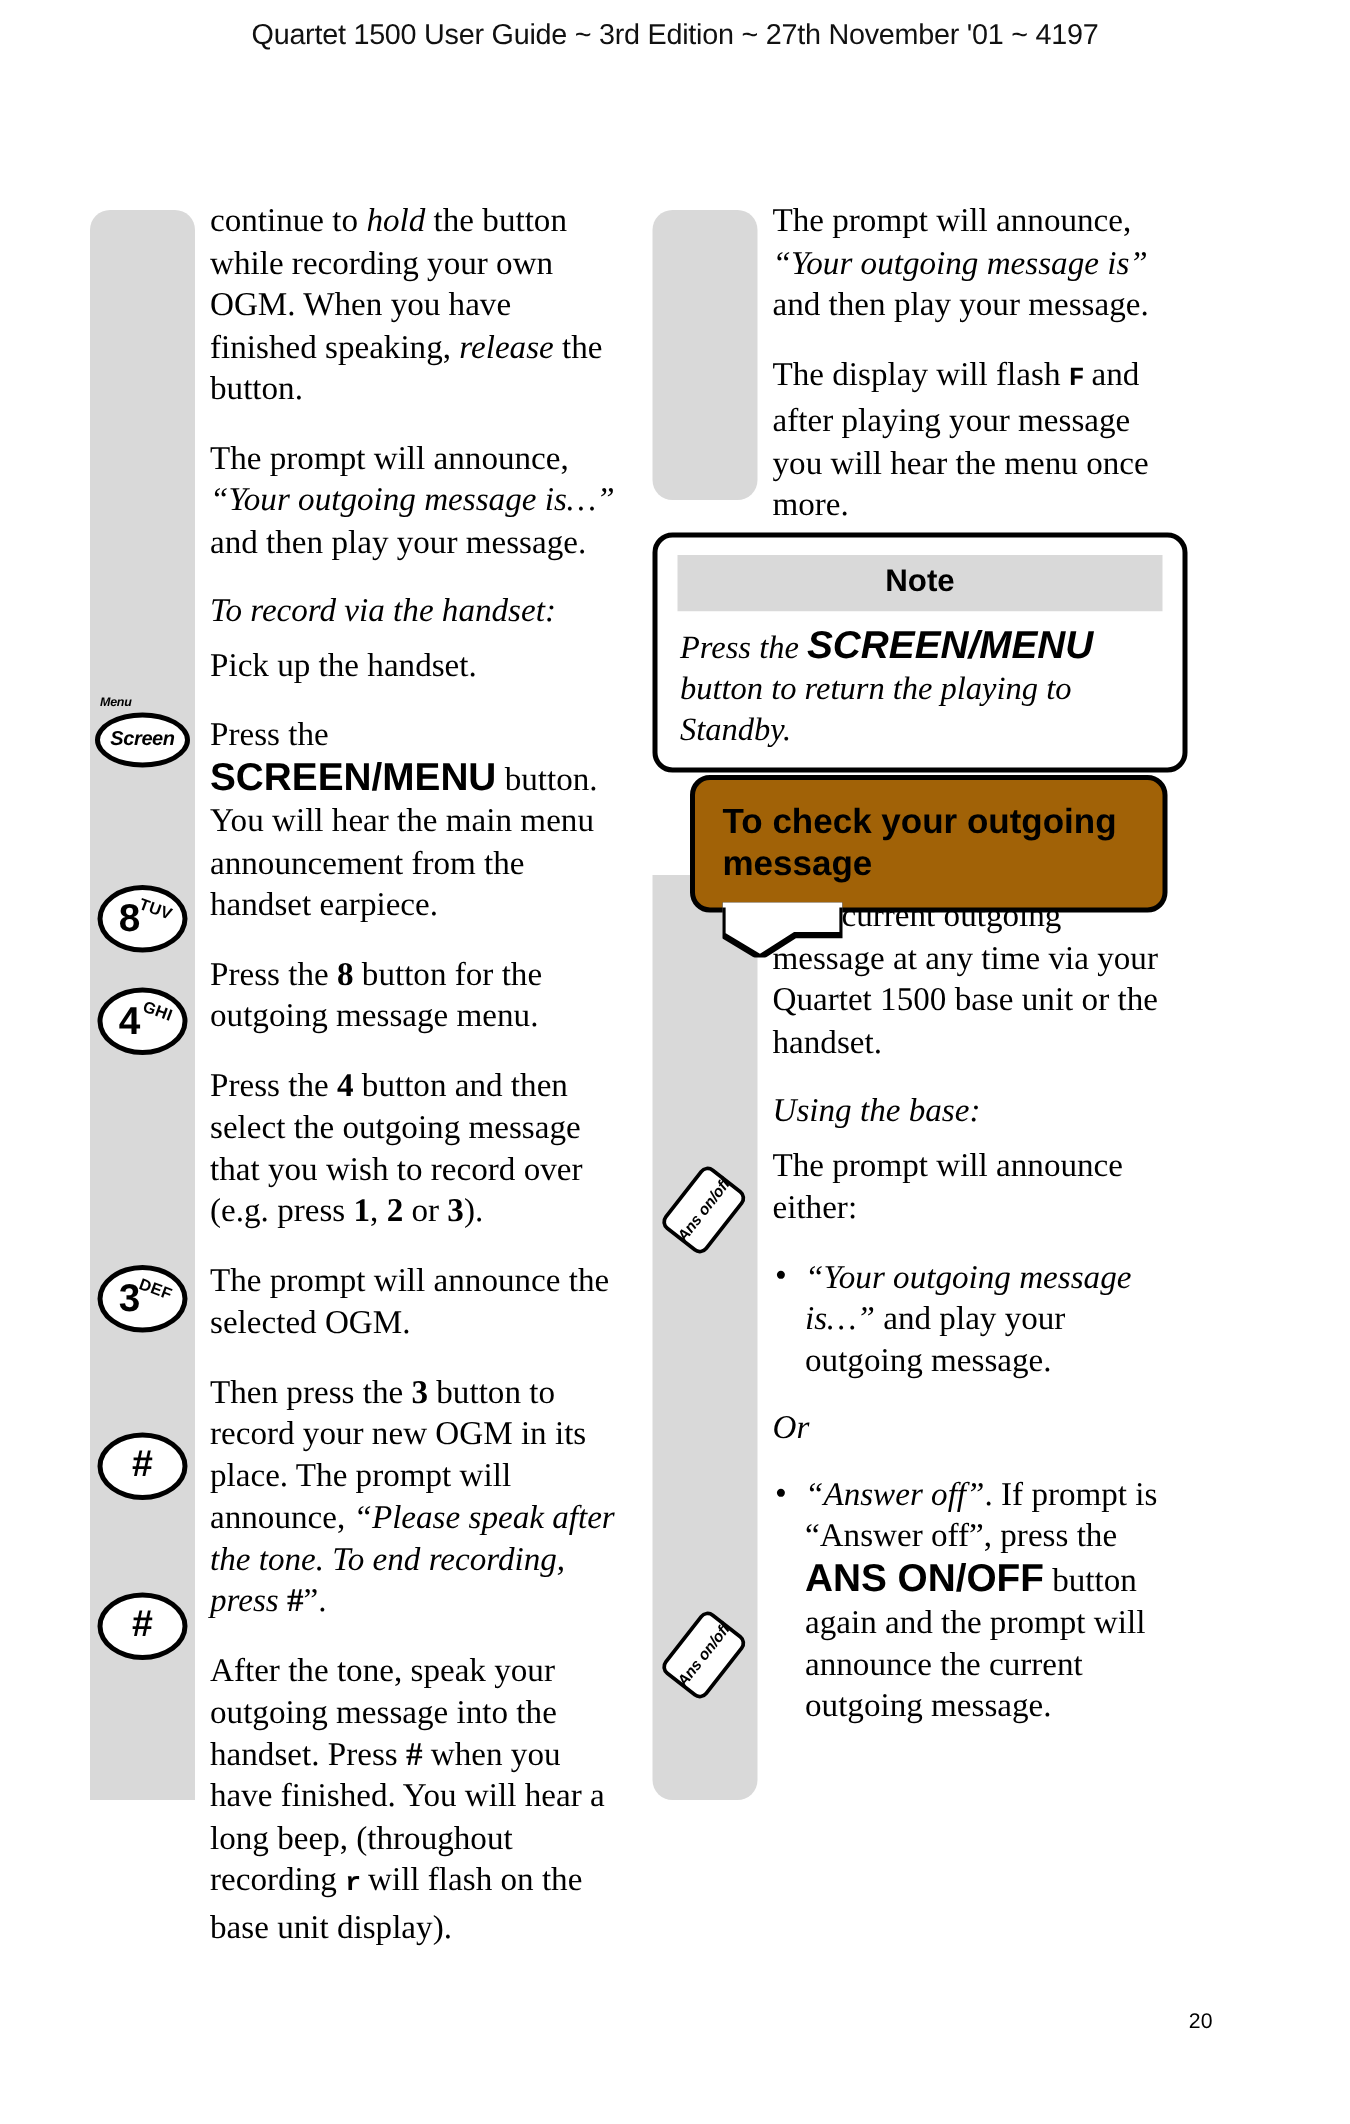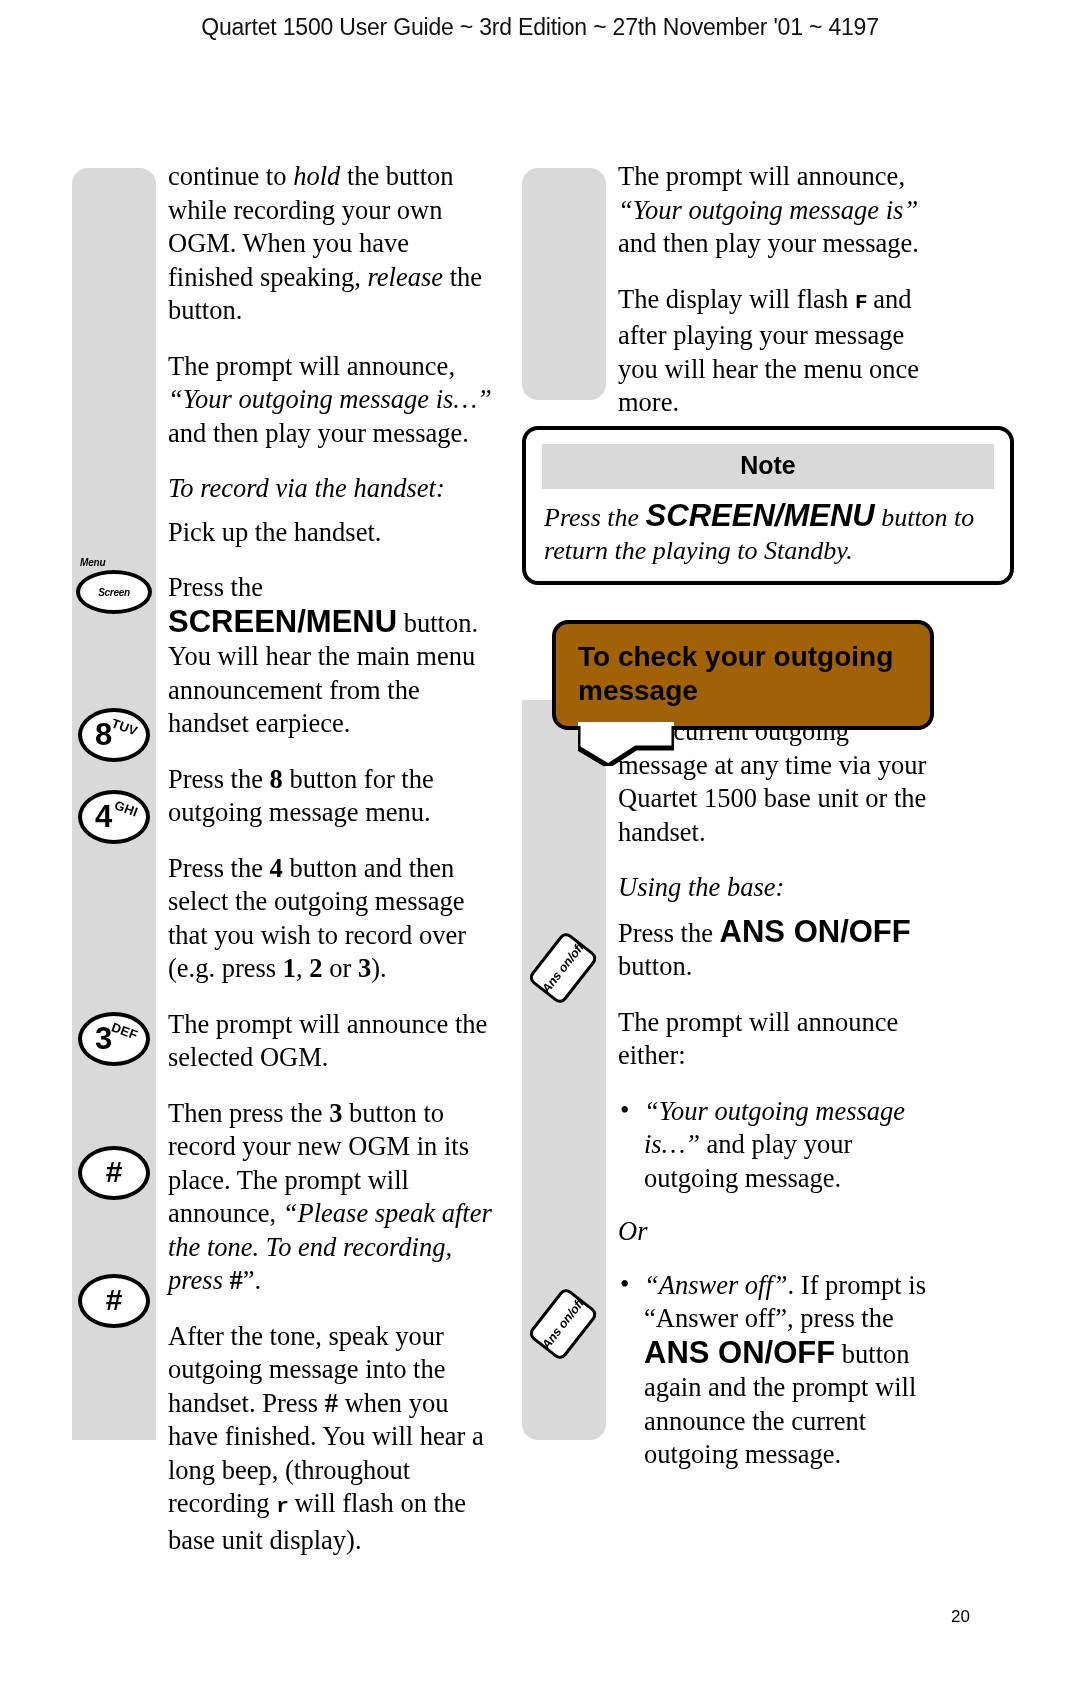--- a/index.html
+++ b/index.html
@@ -153,21 +153,21 @@
   }
   .screen-oval {
     width: 76px;
     height: 44px;
     border: 4px solid #000;
     border-radius: 50%;
     background: #fff;
     display: flex;
     align-items: center;
     justify-content: center;
-    font-size: 10px;
+    font-size: 16px;
     font-weight: bold;
     font-style: italic;
     letter-spacing: -0.3px;
   }
 
   
   .ans-key {
     width: 62px;
     height: 44px;
     border: 3.5px solid #000;
@@ -309,21 +309,21 @@
 
     <div class="gutter-bar r-all" style="left:0; top:8px; height:232px;"></div>
 
     <div class="gutter-bar r-bottom" style="left:0; top:540px; height:740px;"></div>
 
     <div class="body-text" style="margin-left:96px;">
       <p>The prompt will announce, <i>“Your outgoing message is”</i> and then play your message.</p>
       <p>The display will flash <span class="lcd">F</span> and after playing your message you will hear the menu once more.</p>
     </div>
 
-    <div class="note-box" style="left:0; top:266px; width:492px;">
+    <div class="note-box" style="left:0; top:266px; width:428px;">
       <div class="note-header">Note</div>
       <div class="note-body"><i>Press the </i><span class="sans-bold">SCREEN/MENU</span><i> button to return the playing to Standby.</i></div>
     </div>
 
     <div class="bubble" style="left:30px; top:460px; width:382px;">
       <div class="bubble-text">To check your outgoing message</div>
       <svg class="bubble-tail" viewBox="0 0 96 44">
         <path d="M0 0 L0 26 L30 44 L58 26 L96 26 L96 0 Z" fill="#ffffff" stroke="#000000" stroke-width="5" stroke-linejoin="miter"></path>
         <rect x="0" y="-6" width="96" height="10" fill="#ffffff"></rect>
       </svg>
@@ -333,21 +333,20 @@
       <div class="ans-key">Ans on/off</div>
     </div>
 
     <div class="gutter-icon" style="left:10px; top:1142px;">
       <div class="ans-key">Ans on/off</div>
     </div>
 
     <div class="body-text" style="margin-left:96px; margin-top:262px;">
       <p>You can check and play back your current outgoing message at any time via your Quartet 1500 base unit or the handset.</p>
       <p class="tight"><i>Using the base:</i></p>
-      <p>Press the <span class="sans-bold">ANS ON/OFF</span> button.</p>
       <p>The prompt will announce either:</p>
 
       <ul class="bullets">
         <li><i>“Your outgoing message is…”</i> and play your outgoing message.</li>
       </ul>
 
       <p style="font-style:italic; margin-bottom:20px;">Or</p>
 
       <ul class="bullets">
         <li><i>“Answer off”</i>.  If prompt is “Answer off”, press the <span class="sans-bold">ANS ON/OFF</span> button again and the prompt will announce the current outgoing message.</li>

